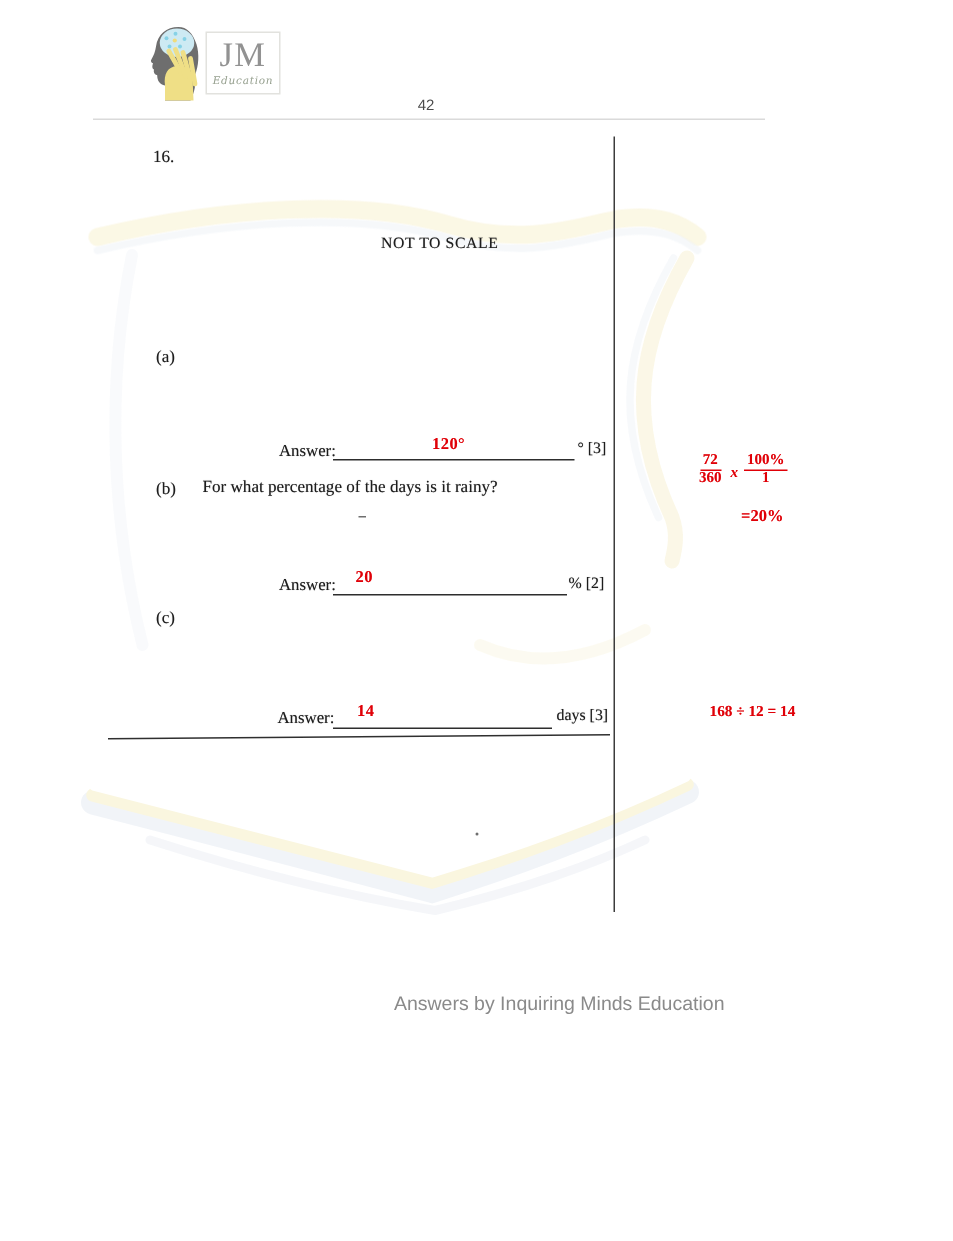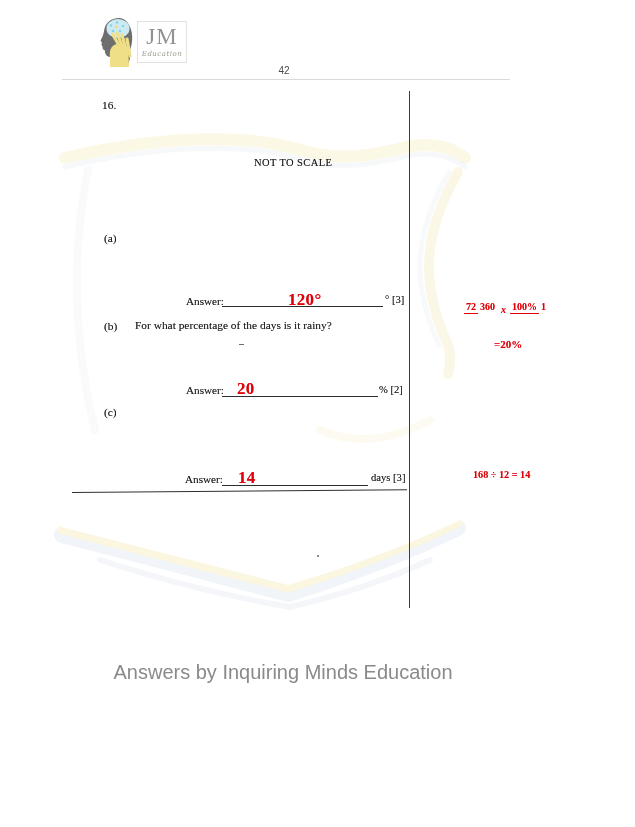--- a/index.html
+++ b/index.html
@@ -5,31 +5,31 @@
   html,body{margin:0;padding:0;background:#ffffff;}
   .page{position:relative;width:635px;height:827px;background:#fff;overflow:hidden;
         font-family:"Liberation Serif",serif;color:#1d1d1d;}
   .abs{position:absolute;white-space:nowrap;}
   .ink{text-shadow:0 0 .5px rgba(40,40,40,.55);}
   .qtext{font-size:11.4px;}
   .pie-label{font-size:10px;text-align:center;color:#141414;}
   .red{color:#e00008;font-weight:bold;text-shadow:0 0 .4px rgba(224,0,8,.45);}
   .ans-label{font-size:11.2px;}
   .ans-suffix{font-size:10.6px;}
-  .ans-value{font-size:17px;letter-spacing:.3px;}
+  .ans-value{font-size:11px;letter-spacing:.3px;}
   .ansline{border-top:1.1px solid #2d2d2d;height:0;}
   .vrule{width:1.3px;background:#3c3c3c;}
   .steps{font-size:9.8px;line-height:12.5px;text-align:right;letter-spacing:-.1px;}
   .frac-row{display:flex;align-items:center;gap:4px;font-size:10px;}
-  .frac{display:inline-flex;flex-direction:row;align-items:flex-start;line-height:10.5px;}
+  .frac{display:inline-flex;flex-direction:column;align-items:center;line-height:10.5px;}
   .frac .top{border-bottom:1.2px solid #e00008;padding:0 2px;}
   .frac .bot{padding:0 2px;}
   .op-x{font-style:italic;font-size:10px;transform:translateY(2px);}
   .calc{font-size:10.2px;}
-  .footer{font-family:"Liberation Sans",sans-serif;font-size:20px;color:#8a8a8a;text-align:center;}
+  .footer{font-family:"Liberation Sans",sans-serif;font-size:13px;color:#8a8a8a;text-align:right;}
   .pagenum{font-family:"Liberation Sans",sans-serif;font-size:10px;color:#4a4a4a;text-align:center;}
   .hdr-rule{height:1px;background:#dadada;}
   .logo-box{width:50px;height:42px;border:1px solid #e2e2de;box-sizing:border-box;text-align:center;}
   .logo-initials{font-family:"Liberation Serif",serif;font-size:23px;line-height:26px;color:#929292;letter-spacing:1px;margin-top:2px;}
   .logo-sub{font-family:"DejaVu Serif",serif;font-style:italic;font-size:7px;color:#96a08f;letter-spacing:.5px;line-height:8px;}
   .artifact{background:#6f6f6f;}
 </style>
 </head>
 <body>
 

